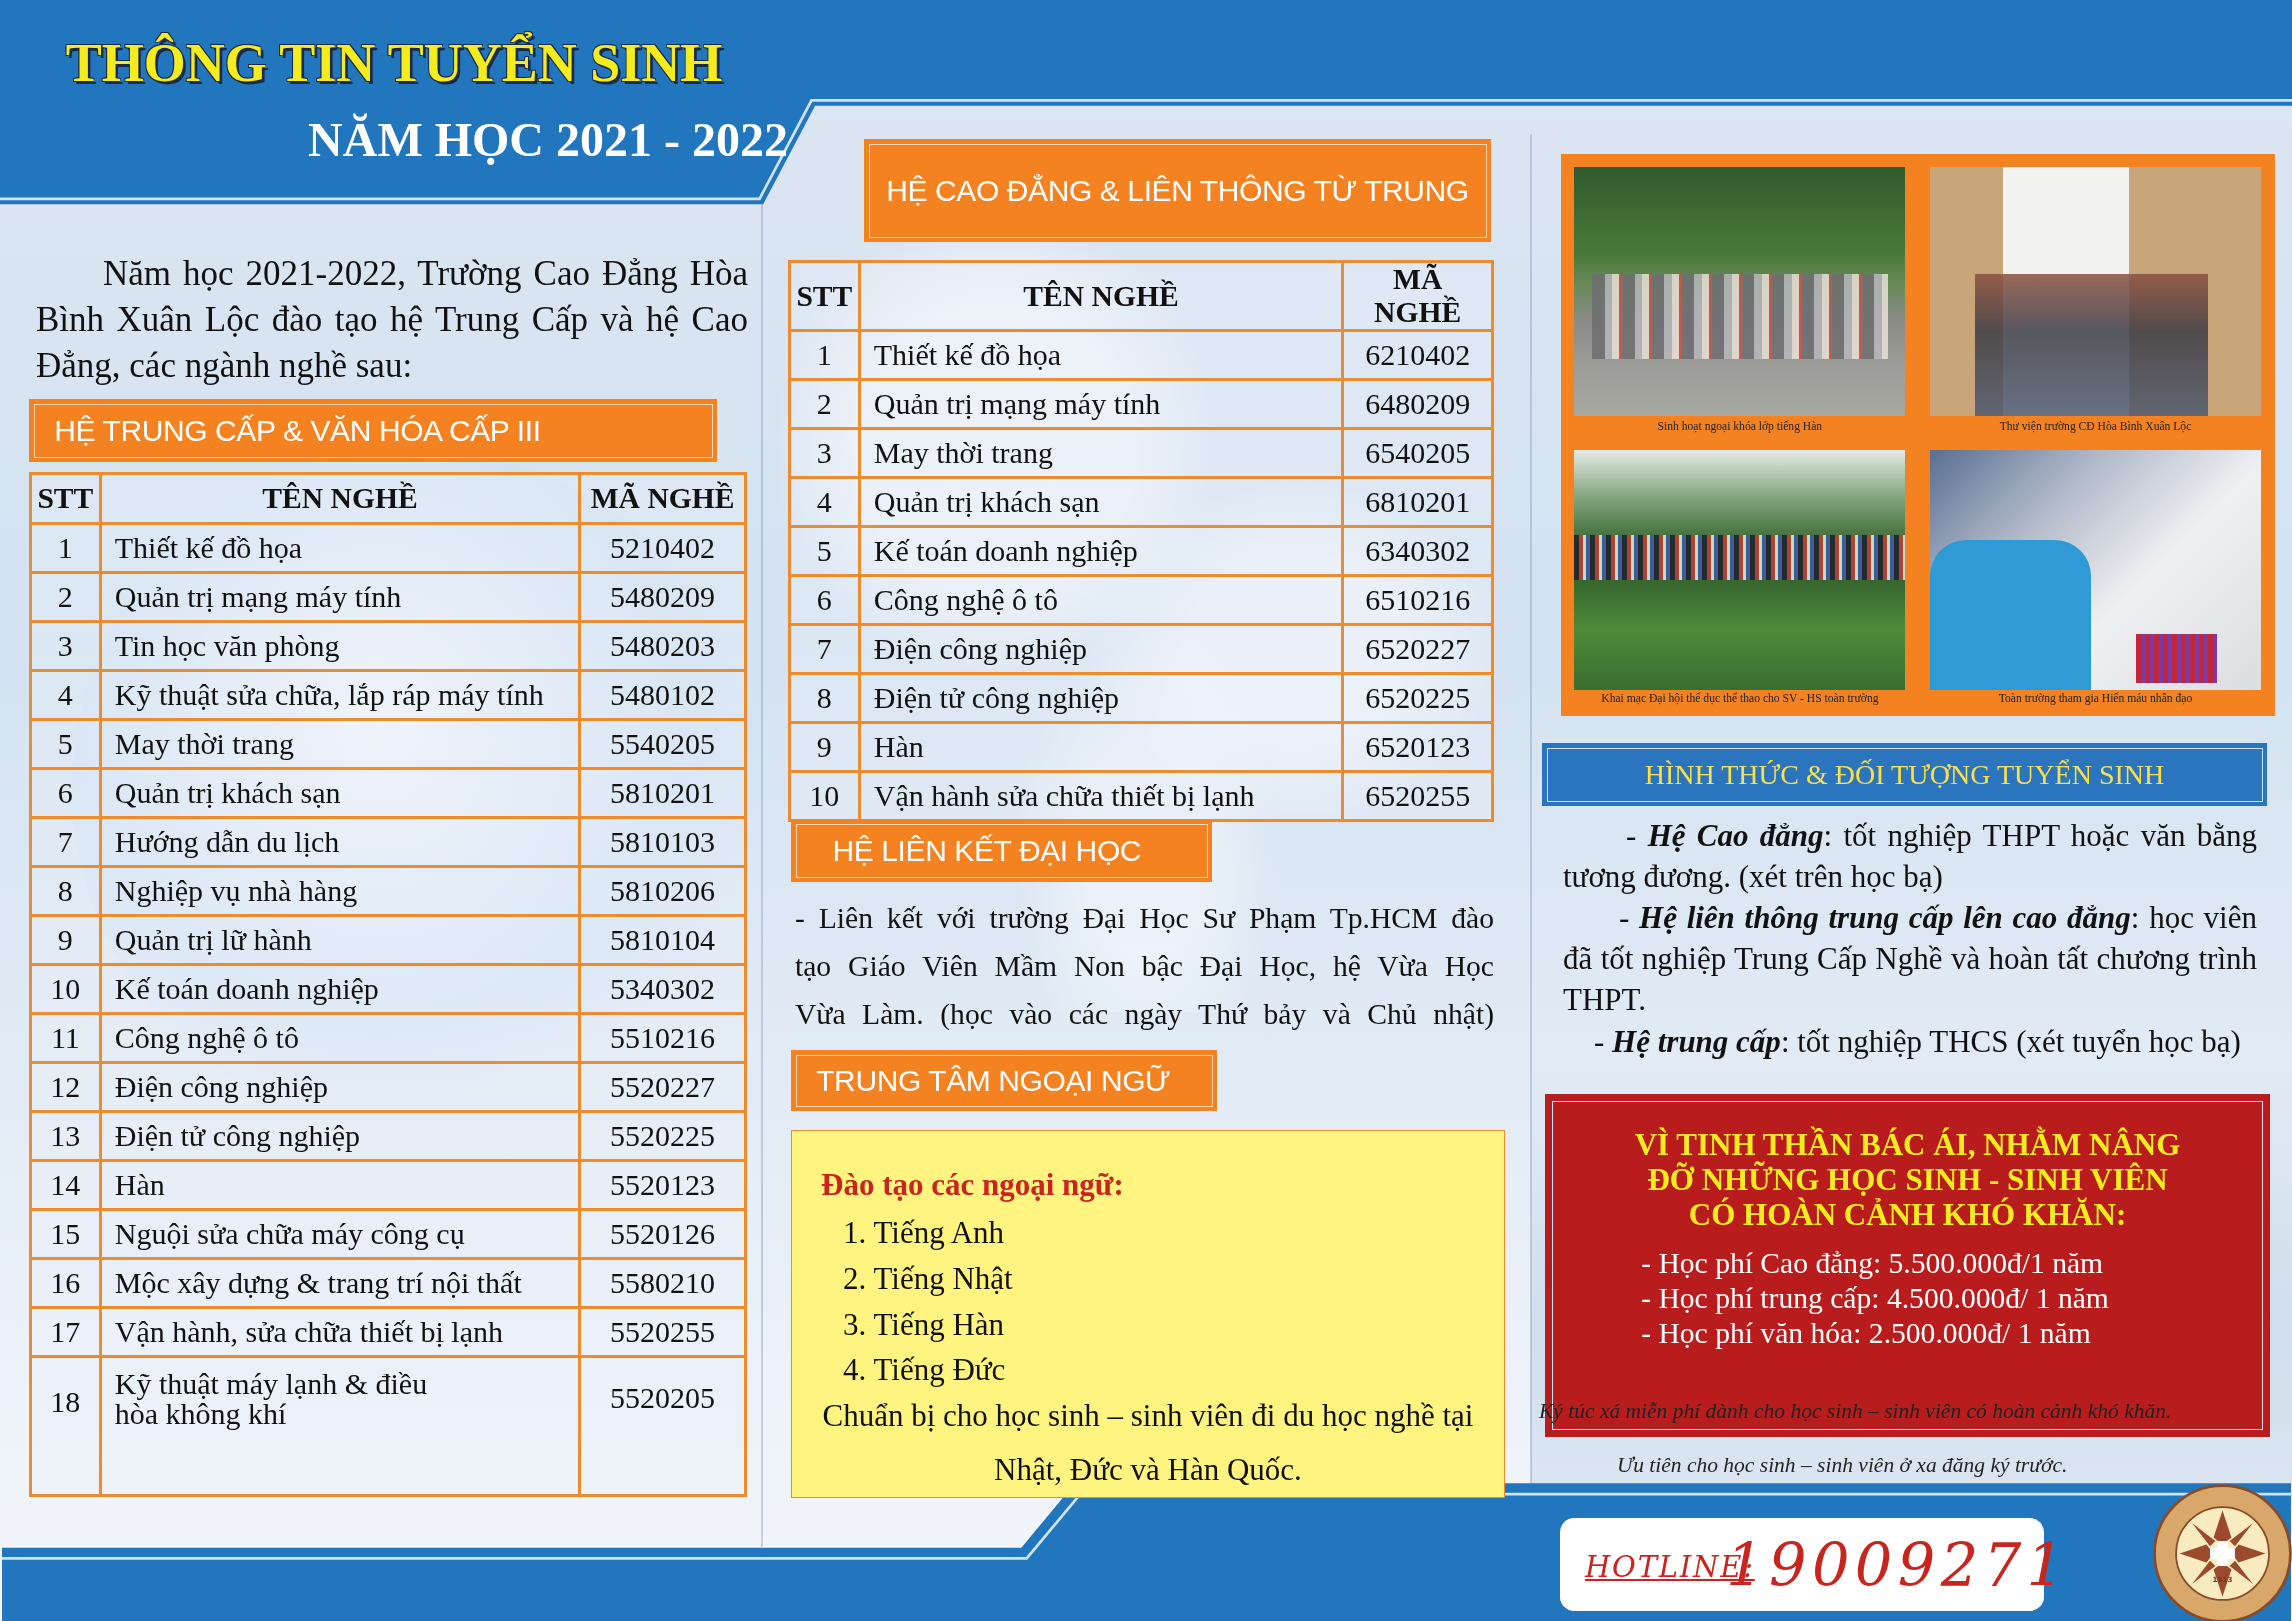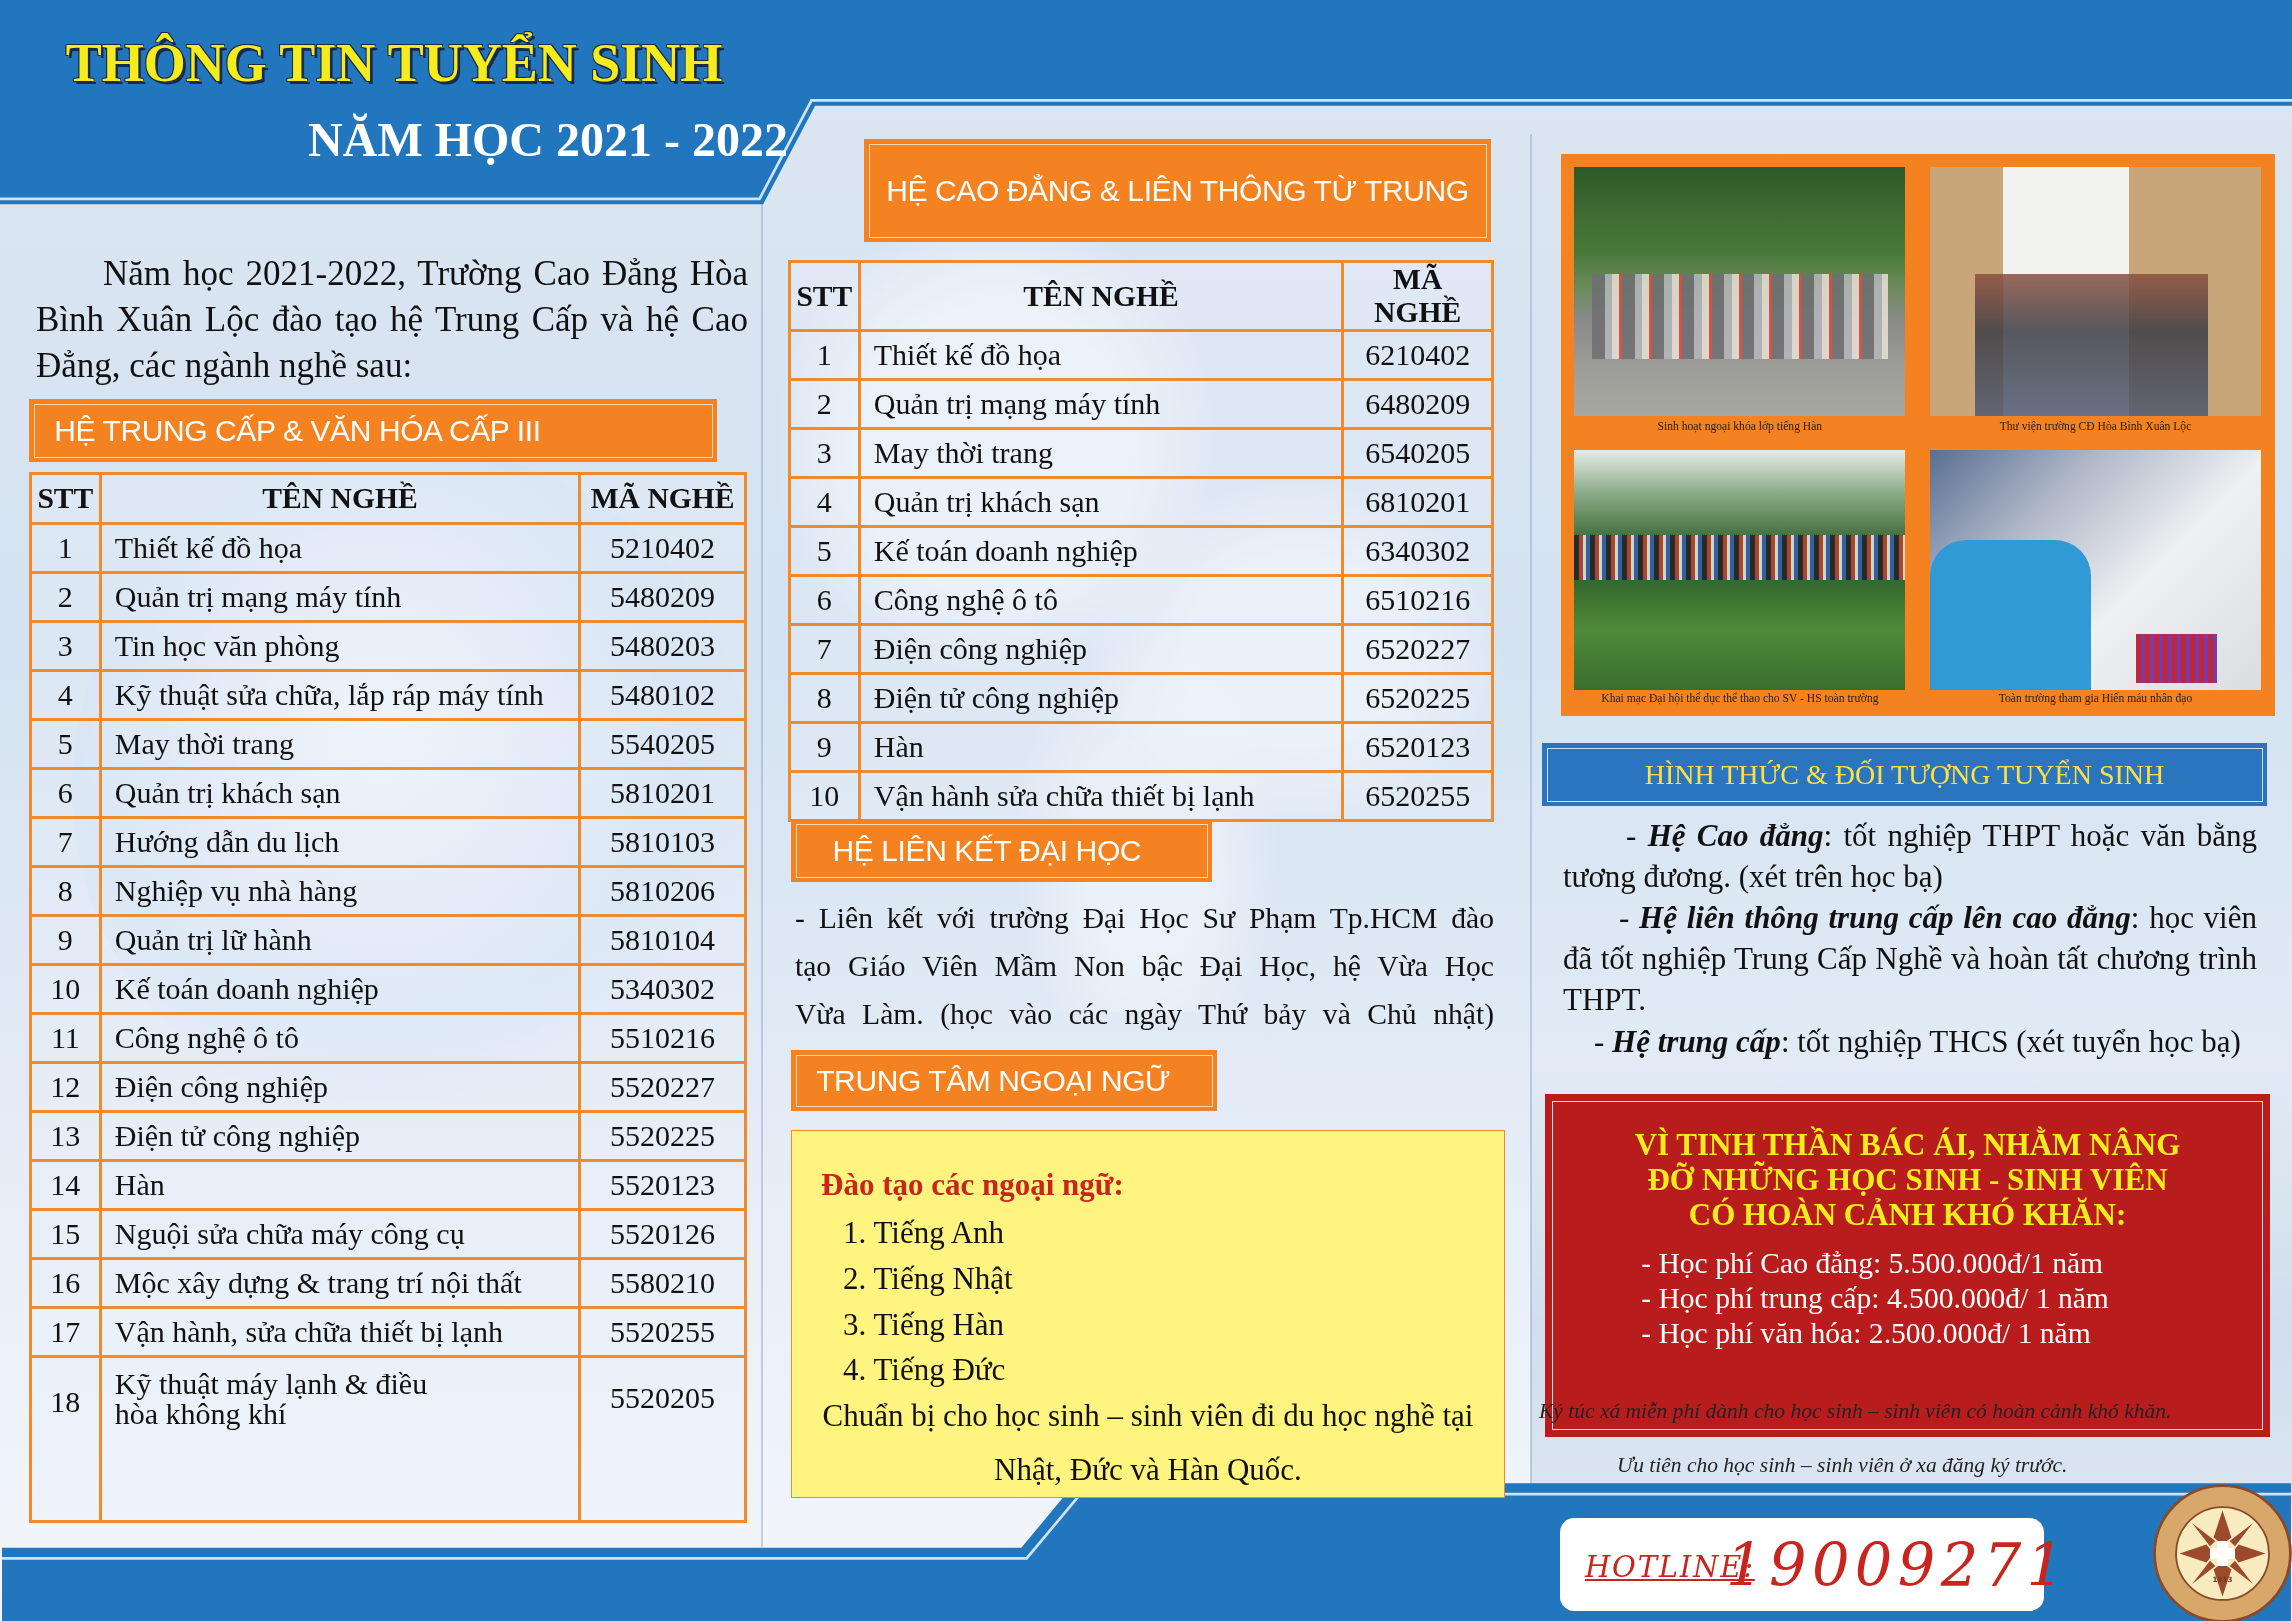--- a/index.html
+++ b/index.html
@@ -261,21 +261,21 @@
       <tr style="height: 49px;">
         <td class="stt">16</td>
         <td class="name">Mộc xây dựng &amp; trang trí nội thất</td>
         <td class="code">5580210</td>
       </tr>
       <tr style="height: 49px;">
         <td class="stt">17</td>
         <td class="name">Vận hành, sửa chữa thiết bị lạnh</td>
         <td class="code">5520255</td>
       </tr>
-      <tr style="height: 165px;">
+      <tr style="height: 139px;">
         <td class="stt" style="vertical-align: top; padding-top: 27px;">18</td>
         <td class="name" style="line-height: 30px; vertical-align: top; padding-top: 10.7px; padding-right: 107px;">Kỹ thuật máy lạnh &amp; điều hòa không khí</td>
         <td class="code" style="vertical-align: top; padding-top: 23px;">5520205</td>
       </tr>
     </tbody>
 </table>
 
 <div class="orange-box center" style="left:864px; top:139px; width:627px; height:103px;">
   <div class="inner">
     <div>

